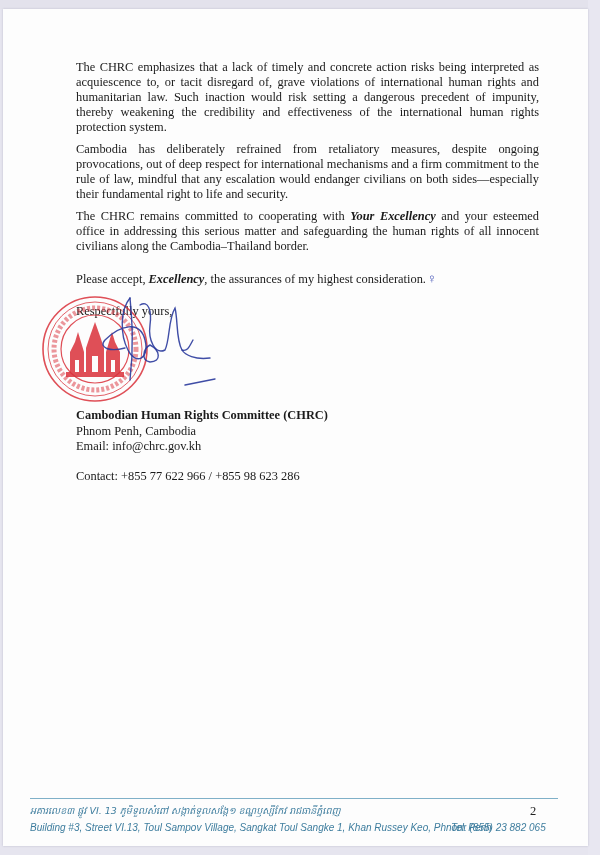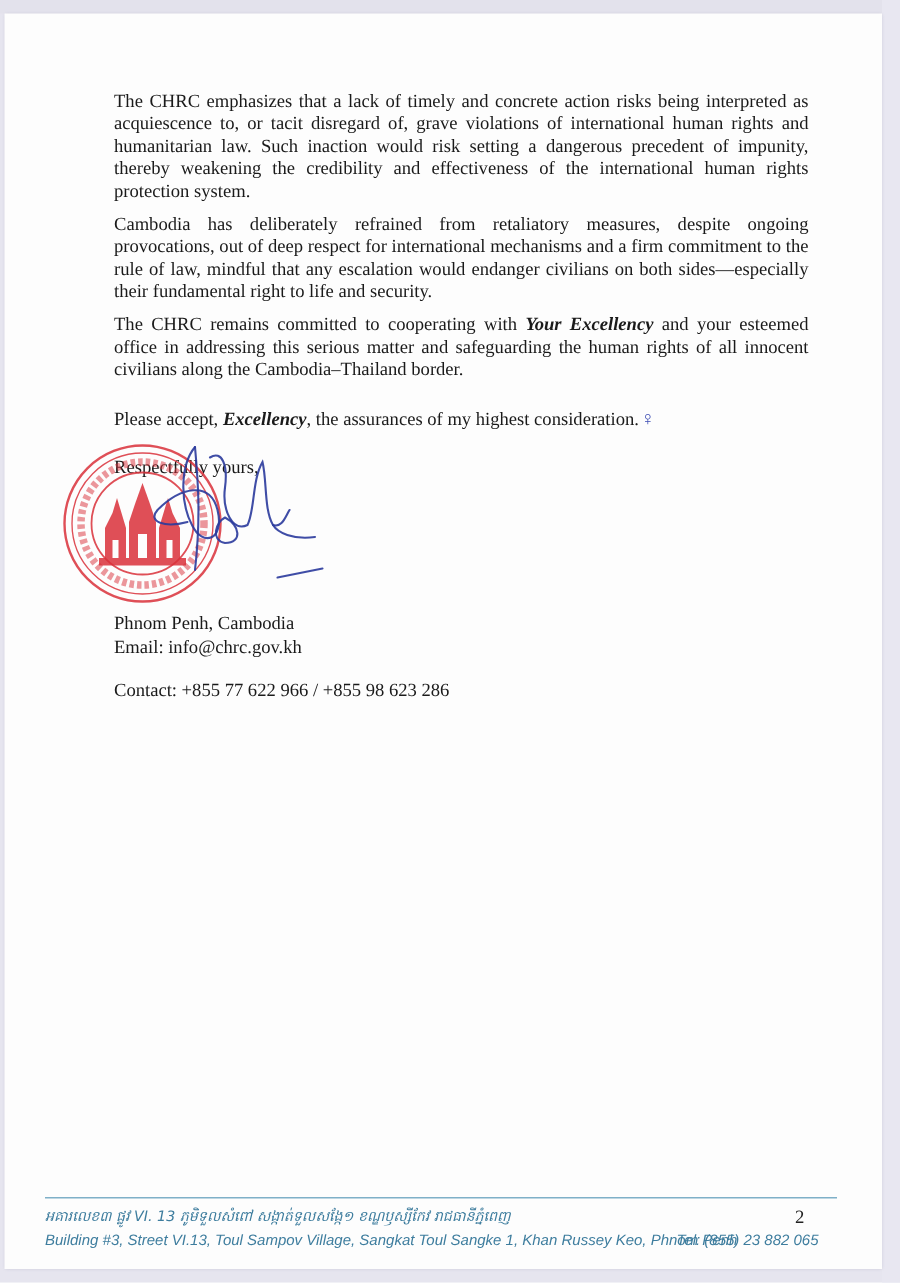--- a/index.html
+++ b/index.html
@@ -83,20 +83,21 @@
     <path d="M40 8 C30 20, 30 45, 38 60 C45 75, 60 70, 55 50 C50 30, 30 35, 15 50 C8 58, 20 62, 35 58"></path>
     <path d="M40 8 C42 30, 44 55, 40 90"></path>
     <path d="M50 15 C58 10, 62 20, 60 35 C58 50, 65 65, 75 60 C80 50, 78 30, 85 18 C88 30, 86 50, 92 60 C98 62, 100 55, 103 50"></path>
     <path d="M92 60 C95 65, 105 70, 120 68"></path>
     <path d="M60 55 C70 60, 72 72, 60 72 C50 70, 54 58, 60 55"></path>
     <path d="M95 95 C105 93, 115 91, 125 89"></path>
   </g>
 </svg>
 
 <div class="sigblock">
+  <div class="b">Cambodian Human Rights Committee (CHRC)</div>
   <div>Phnom Penh, Cambodia</div>
   <div>Email: info@chrc.gov.kh</div>
   <div class="contact">Contact: +855 77 622 966 / +855 98 623 286</div>
 </div>
 
 <div class="footer-line"></div>
 <div class="footer-km">អគារលេខ៣ ផ្លូវ VI. 13 ភូមិទួលសំពៅ សង្កាត់ទួលសង្កែ១ ខណ្ឌឫស្សីកែវ រាជធានីភ្នំពេញ</div>
 <div class="footer-page">2</div>
 <div class="footer-addr">Building #3, Street VI.13, Toul Sampov Village, Sangkat Toul Sangke 1, Khan Russey Keo, Phnom Penh</div>
 <div class="footer-tel">Tel: (855) 23 882 065</div>

